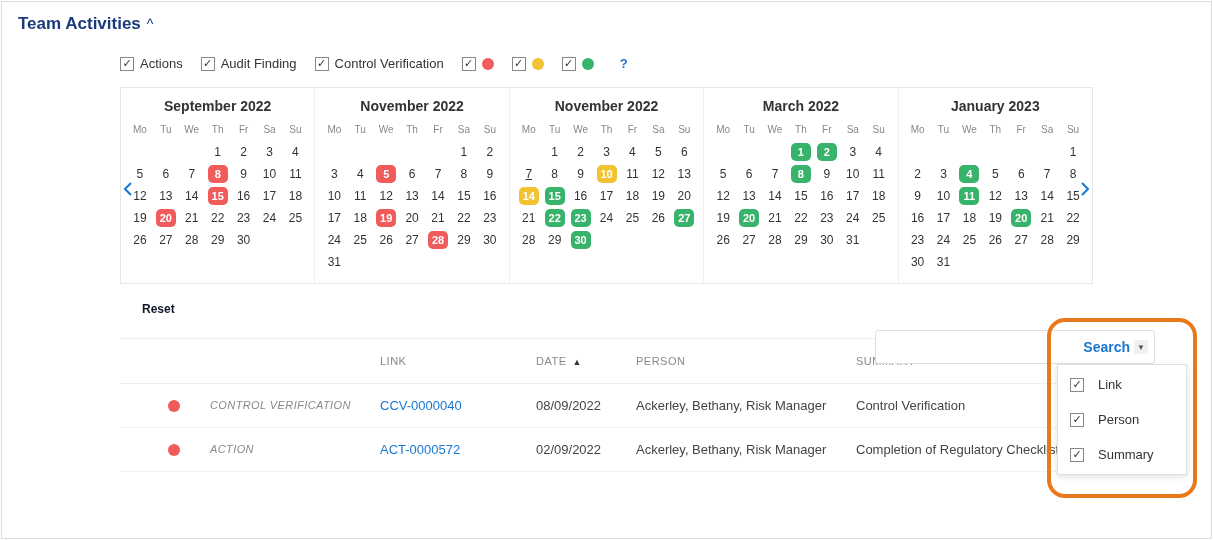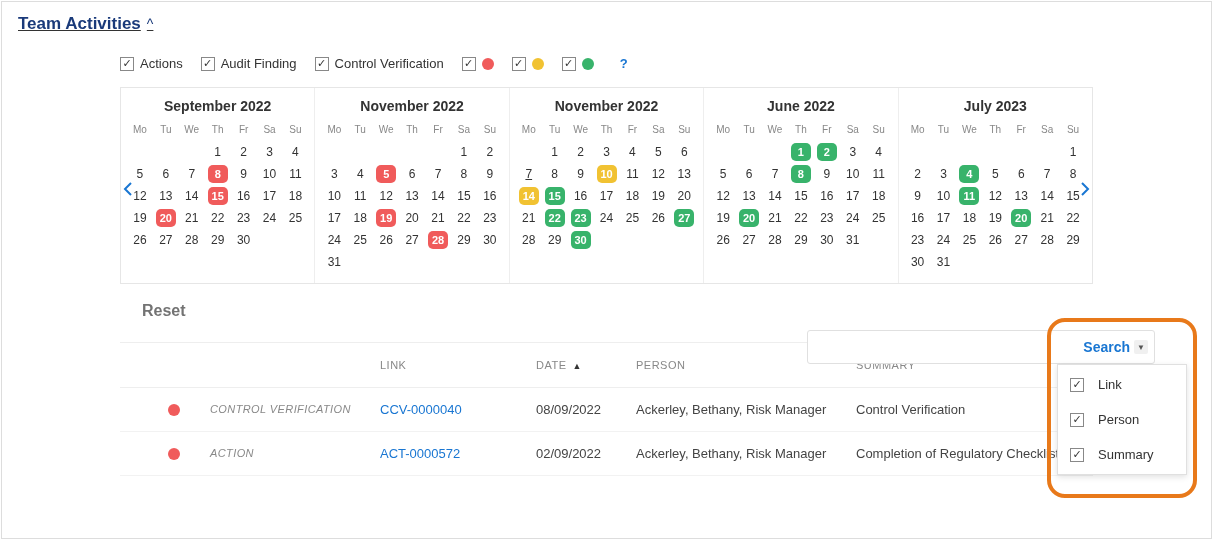--- a/index.html
+++ b/index.html
@@ -1,18 +1,18 @@
 <!DOCTYPE html>
 <html><head>
 <meta charset="utf-8">
 <style>
   * { box-sizing: border-box; margin: 0; padding: 0; }
   body { font-family: Arial, Helvetica, sans-serif; font-size: 13px; color: #333; background: #fff; }
   .panel { border: 1px solid #ddd; width: 1211px; height: 538px; margin: 1px; position: relative; overflow: hidden; }
-  .header { display: flex; align-items: center; gap: 6px; padding: 12px 16px 4px 16px; text-decoration: underline; }
+  .header { display: flex; align-items: center; gap: 6px; padding: 12px 16px 4px 16px; }
   .header-title { font-size: 17px; font-weight: bold; color: #1a3a7a; }
   .chev-up { color: #1a3a7a; font-size: 14px; }
   .filters { display: flex; align-items: center; gap: 18px; padding: 18px 0 16px 118px; }
   .cb-group { display: flex; align-items: center; gap: 6px; font-size: 13px; color: #333; cursor: pointer; }
   .cb { width: 14px; height: 14px; border: 1px solid #888; display: inline-flex; align-items: center; justify-content: center; background: #fff; font-size: 11px; line-height: 1; color: #333; }
   .dot { width: 12px; height: 12px; border-radius: 50%; display: inline-block; }
   .dot-red { background: #f05b5b; }
   .dot-yellow { background: #f1c232; }
   .dot-green { background: #38b36b; }
   .help { color: #1976d2; font-weight: bold; margin-left: 8px; cursor: pointer; }
@@ -28,22 +28,22 @@
   .day { font-size: 12px; color: #333; height: 22px; display: flex; align-items: center; justify-content: center; position: relative; cursor: pointer; }
   .day.empty { cursor: default; }
   .badge-red, .badge-green, .badge-yellow { color: #fff; border-radius: 5px; width: 20px; height: 18px; display: flex; align-items: center; justify-content: center; font-weight: bold; font-size: 11px; }
   .badge-red { background: #f05b5b; }
   .badge-green { background: #38b36b; }
   .badge-yellow { background: #f1c232; }
   .underline-day { text-decoration: underline; }
   .range-row { display: flex; align-items: center; padding: 18px 118px 8px 140px; gap: 24px; }
   .range-label { font-size: 14px; color: #333; }
   .range-label b { font-weight: bold; }
-  .reset { color: #737373; font-weight: bold; cursor: pointer; font-size: 16px; }
-  .search-bar { position: absolute; right: 56px; top: 328px; width: 348px; height: 34px; border: 1px solid #e0e0e0; border-radius: 3px; display: flex; align-items: center; justify-content: flex-end; padding-right: 6px; background: #fff; }
+  .reset { color: #0f172a; font-weight: bold; cursor: pointer; font-size: 12px; }
+  .search-bar { position: absolute; right: 56px; top: 328px; width: 280px; height: 34px; border: 1px solid #e0e0e0; border-radius: 3px; display: flex; align-items: center; justify-content: flex-end; padding-right: 6px; background: #fff; }
   .search-btn { color: #1976d2; font-weight: bold; font-size: 14px; cursor: pointer; padding: 0 4px; }
   .search-caret { width: 14px; height: 14px; display: flex; align-items: center; justify-content: center; background: #f0f0f0; border-radius: 2px; cursor: pointer; font-size: 8px; color: #555; margin-left: 0px; }
   .search-input { flex: 1; border: none; outline: none; padding: 0 8px; font-size: 13px; }
   .table { margin: 14px 118px 0 118px; border-top: 1px solid #eee; }
   .thead, .trow { display: grid; grid-template-columns: 90px 170px 156px 100px 220px 340px; align-items: center; }
   .thead { font-size: 11px; letter-spacing: 0.5px; color: #888; padding: 16px 0 16px 0; border-bottom: 1px solid #eee; }
   .th { text-transform: uppercase; }
   .th.sortable { cursor: pointer; display: flex; align-items: flex-end; gap: 6px; }
   .sort-ind { font-size: 9px; color: #333; }
   .trow { padding: 14px 0; font-size: 13px; color: #444; border-bottom: 1px solid #f2f2f2; }
@@ -458,21 +458,21 @@
           <div class="day">
             <div class="badge-green">30</div>
           </div>
           <div class="day empty"></div>
           <div class="day empty"></div>
           <div class="day empty"></div>
           <div class="day empty"></div>
         </div>
       </div>
       <div class="month">
-        <div class="month-title">June 2022</div>
+        <div class="month-title">March 2022</div>
         <div class="dow-row">
           <div>Mo</div>
           <div>Tu</div>
           <div>We</div>
           <div>Th</div>
           <div>Fr</div>
           <div>Sa</div>
           <div>Su</div>
         </div>
         <div class="week-row">
@@ -577,21 +577,21 @@
           <div class="day">
             <span>30</span>
           </div>
           <div class="day">
             <span>31</span>
           </div>
           <div class="day empty"></div>
         </div>
       </div>
       <div class="month">
-        <div class="month-title">July 2023</div>
+        <div class="month-title">January 2023</div>
         <div class="dow-row">
           <div>Mo</div>
           <div>Tu</div>
           <div>We</div>
           <div>Th</div>
           <div>Fr</div>
           <div>Sa</div>
           <div>Su</div>
         </div>
         <div class="week-row">

